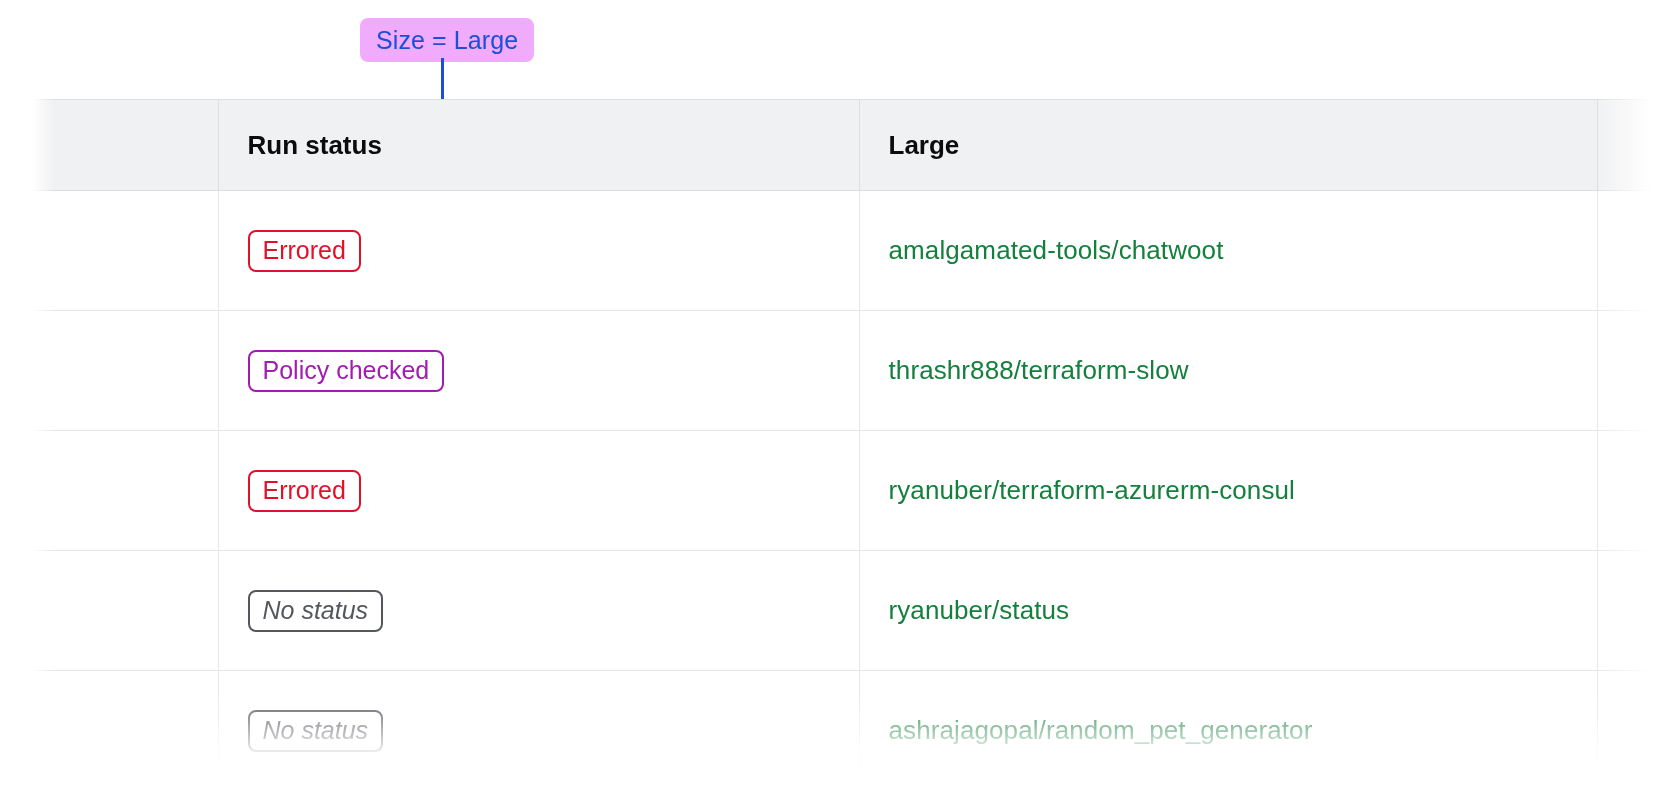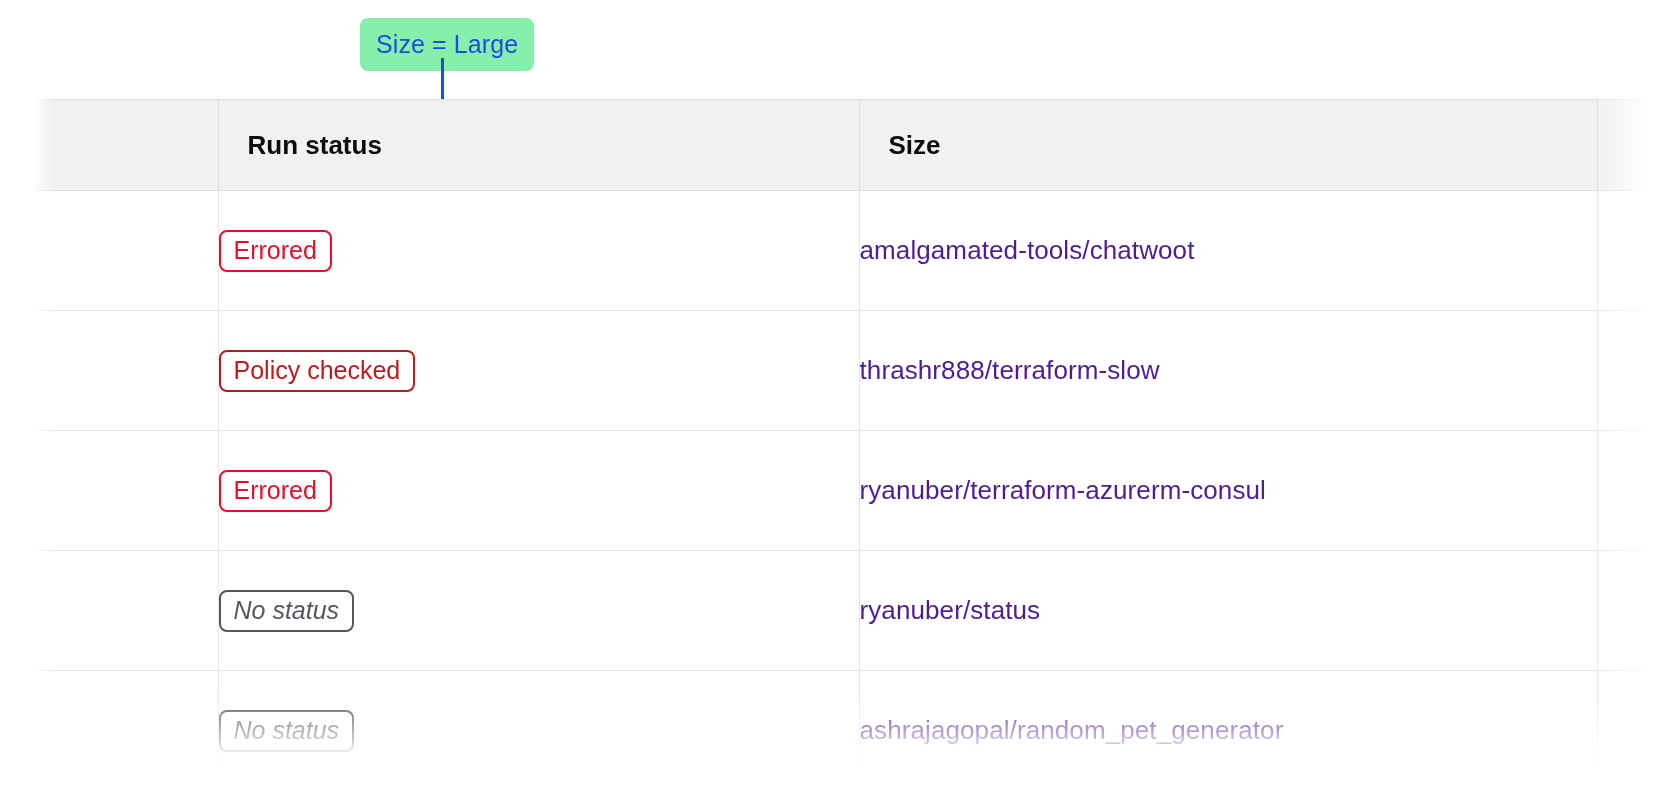--- a/index.html
+++ b/index.html
@@ -20,25 +20,25 @@
     width: 1672px;
     height: 788px;
     background: #ffffff;
   }
 
   
   .annotation-badge {
     position: absolute;
     left: 360px;
     top: 18px;
-    height: 53px;
+    height: 44px;
     display: flex;
     align-items: center;
     padding: 0 16px;
-    background: #86efac;
+    background: #f0abfc;
     color: #1b4fd8;
     border-radius: 8px;
     font-size: 25px;
     font-weight: 400;
     letter-spacing: 0.1px;
     white-space: nowrap;
     box-sizing: border-box;
   }
   .annotation-line {
     position: absolute;
@@ -107,45 +107,45 @@
     background: #ffffff;
     border-bottom: 1px solid #e6e7e9;
     border-right: 1px solid #e6e7e9;
     height: 120px;
     padding: 0;
     vertical-align: middle;
     box-sizing: border-box;
   }
   tbody td.c-tail-c { border-right: none; }
 
-  .cell-pad { }
+  .cell-pad { padding-left: 29px; }
 
   .repo-text {
     font-size: 26px;
-    color: #4c1d95;
+    color: #15803d;
     white-space: nowrap;
     letter-spacing: 0.1px;
   }
 
   
   .pill {
     display: inline-flex;
     align-items: center;
     justify-content: center;
     height: 42px;
     padding: 0 13px;
     border-radius: 8px;
     border: 2px solid currentColor;
     font-size: 25px;
     line-height: 1;
     white-space: nowrap;
     box-sizing: border-box;
   }
   .pill.errored        { color: #e0122b; }
-  .pill.policy-checked { color: #b91c1c; }
+  .pill.policy-checked { color: #a21caf; }
   .pill.no-status      { color: #55575f; font-style: italic; }
 
   
   .fade-left {
     position: absolute;
     left: 0;
     top: 99px;
     width: 54px;
     height: 689px;
     background: linear-gradient(to right, #ffffff 0%, #ffffff 60%, rgba(255,255,255,0) 100%);
@@ -189,21 +189,21 @@
       </colgroup>
       <thead>
         <tr>
           <th class="c-select-h">
             <div class="th-inner"></div>
           </th>
           <th>
             <div class="th-inner">Run status</div>
           </th>
           <th>
-            <div class="th-inner">Size</div>
+            <div class="th-inner">Large</div>
           </th>
           <th class="c-tail-h">
             <div class="th-inner"></div>
           </th>
         </tr>
       </thead>
       <tbody id="table-body">
           <tr>
             <td></td>
             <td>

